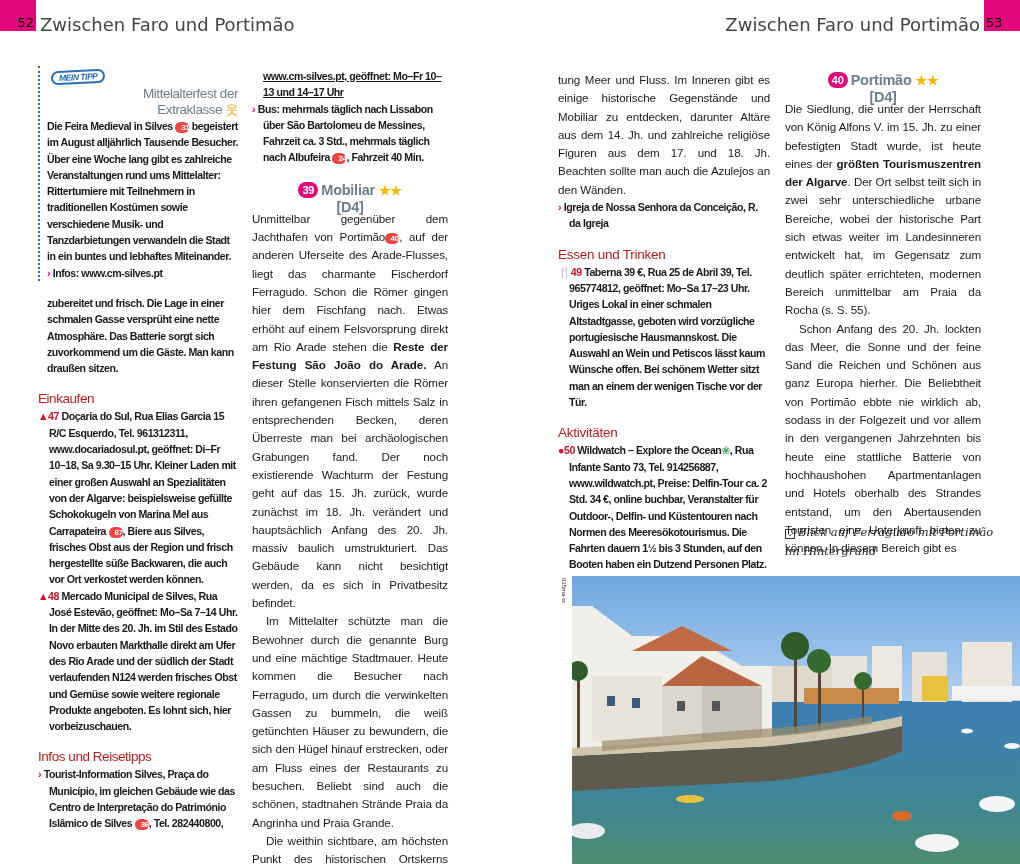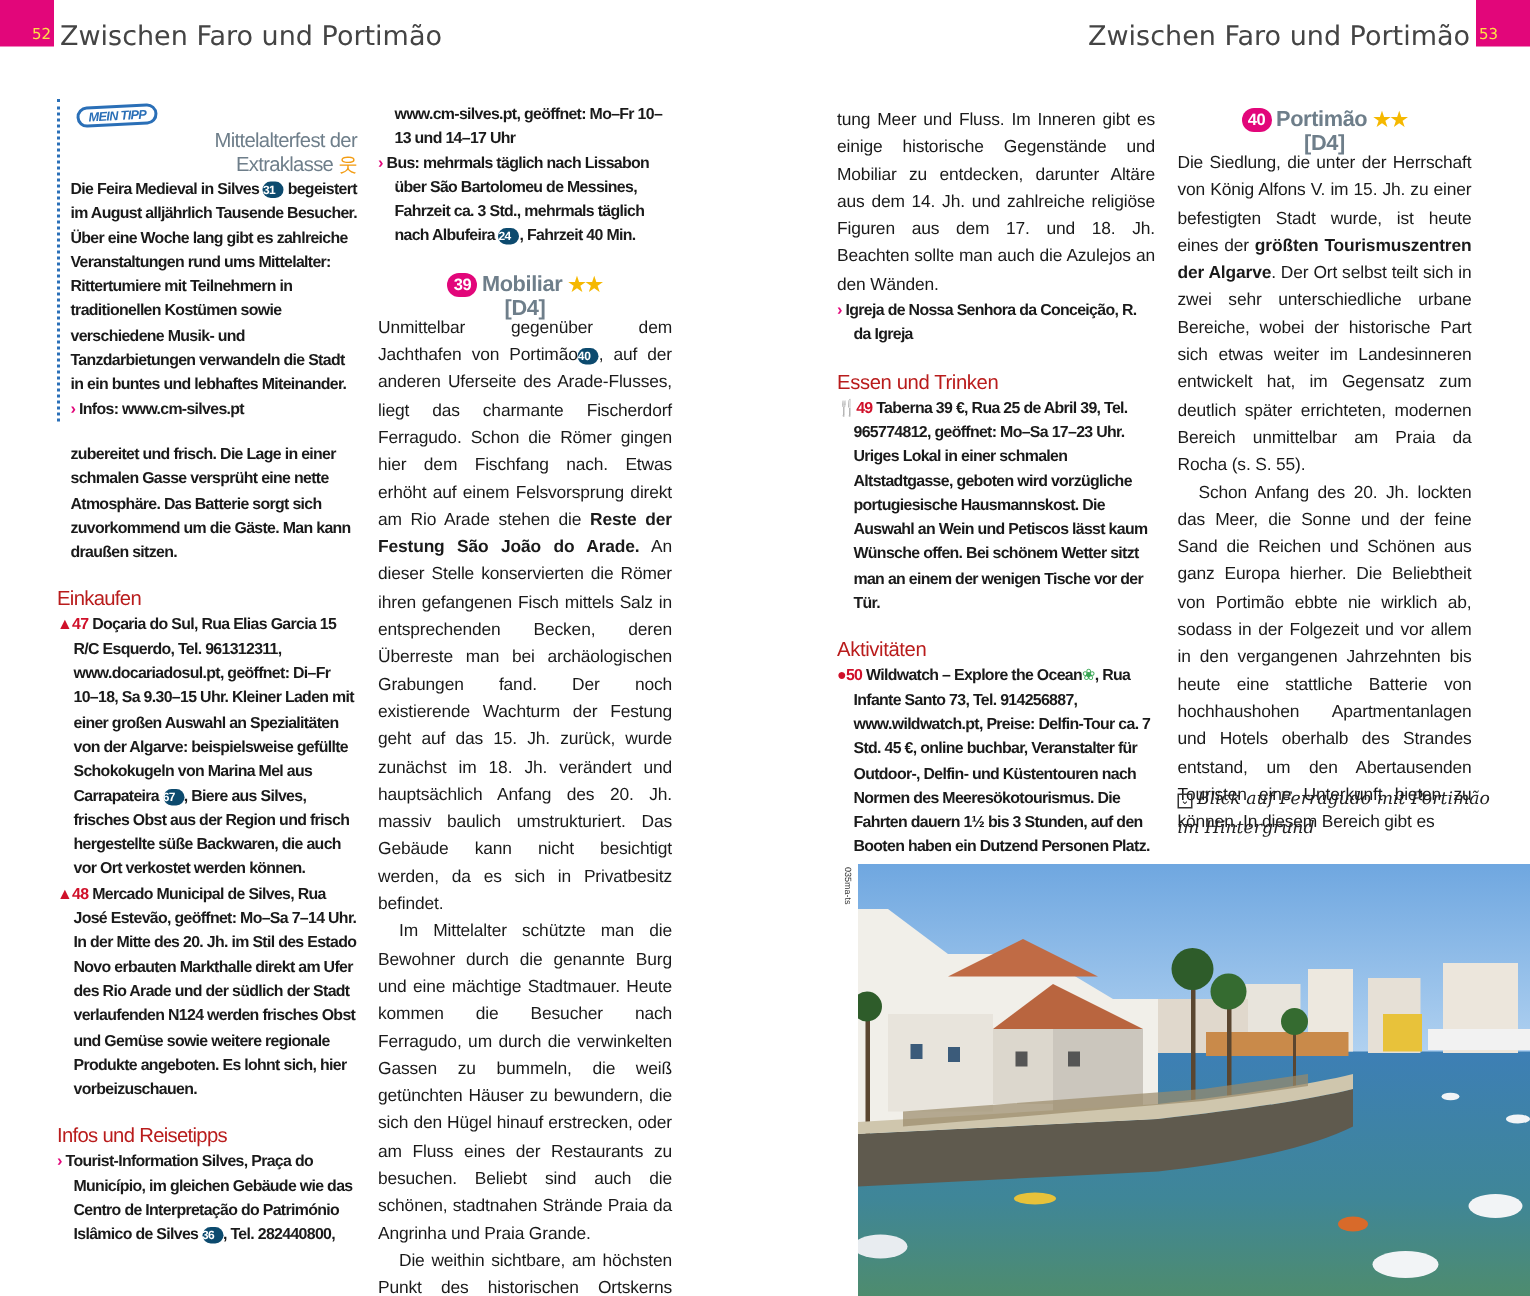--- a/index.html
+++ b/index.html
@@ -1,38 +1,38 @@
 <!DOCTYPE html>
 <html><head>
 <meta charset="utf-8">
 <style>
   * { box-sizing: border-box; margin: 0; padding: 0; }
   html, body { width: 1020px; height: 864px; background: #ffffff; overflow: hidden; }
   body { position: relative; font-family: "Liberation Sans", sans-serif; color: #1a1a1a; }
 
-  .page-num { position: absolute; top: 0; height: 31px; width: 36px; background: #e2067a; color: #fde047;
-    font-family: "DejaVu Sans", sans-serif; font-size: 10px; line-height: 1; display: flex; align-items: flex-end; padding-bottom: 2px; }
+  .page-num { position: absolute; top: 0; height: 31px; width: 36px; background: #e2067a; color: #000000;
+    font-family: "DejaVu Sans", sans-serif; font-size: 13px; line-height: 1; display: flex; align-items: flex-end; padding-bottom: 2px; }
   .page-num.left { left: 0; justify-content: flex-end; padding-right: 2px; }
   .page-num.right { right: 0; width: 36px; justify-content: flex-start; padding-left: 2px; }
   .running-head { position: absolute; top: 14px; font-family: "DejaVu Sans", sans-serif; font-size: 18px; color: #444; }
   .running-head.left { left: 40px; }
   .running-head.right { right: 40px; }
 
   .col { position: absolute; font-family: "Liberation Sans", sans-serif; font-size: 10.6px; line-height: 16.3px; letter-spacing: -0.25px; }
   .narrow { font-stretch: condensed; letter-spacing: -0.45px; }
   .serif-body { font-size: 11.6px; line-height: 18.3px; text-align: justify; letter-spacing: -0.1px; }
 
   .tipp-box { border-left: 2px dotted #2a6fb7; padding-left: 7px; }
   .tipp-badge { display: inline-block; border: 2px solid #2a6fb7; border-radius: 10px; color: #2a6fb7; font-size: 8.5px; font-style: italic; font-weight: bold; padding: 0 6px; height: 14px; line-height: 11px; transform: rotate(-3deg); margin: 4px 0 2px 4px; }
   .tipp-title { color: #6e7e8a; font-size: 13.5px; line-height: 16px; font-weight: normal; text-align: right; }
   .kid-icon { color: #f39c12; font-size: 13px; }
 
   .hang { padding-left: 11px; text-indent: -11px; }
   .chev { color: #e2067a; font-weight: bold; font-size: 11px; }
-  .circ { display: inline-block; width: 14px; height: 11px; border-radius: 6px; background: #0c4a6e; color: #fff; font-size: 8px; line-height: 11px; text-align: left; font-weight: bold; vertical-align: 0px; text-indent: 0; }
+  .circ { display: inline-block; width: 14px; height: 11px; border-radius: 6px; background: #ef4444; color: #fff; font-size: 8px; line-height: 11px; text-align: right; font-weight: bold; vertical-align: 0px; text-indent: 0; }
   .red { color: #d0102a; font-weight: bold; }
   .sect { color: #b91c1c; font-size: 13.5px; line-height: 18px; margin-top: 14px; }
   b { font-weight: bold; }
 
   .heading { display: flex; align-items: center; justify-content: space-between; color: #6e7e8a; font-weight: bold; font-size: 14.5px; height: 20px; flex-direction: column; }
   .heading .num { display: inline-block; width: 20px; height: 16px; border-radius: 8px; background: #e2067a; color: #fff; font-size: 11px; line-height: 16px; text-align: center; margin-right: 3px; vertical-align: 1px; }
   .heading .stars { color: #f5b800; margin-left: 4px; font-size: 13px; }
   .indent { text-indent: 14px; }
 
   .caption { position: absolute; left: 785px; top: 523px; width: 210px; font-family: "DejaVu Serif", serif; font-style: italic; font-size: 11.5px; line-height: 19px; color: #222; }
@@ -85,21 +85,21 @@
 
   <div class="sect">Infos und Reisetipps</div>
   <div class="hang">
     <span class="chev">›</span>
     <b>Tourist-Information Silves</b><b>, Praça do Município, im gleichen Gebäude wie das Centro de Interpretação do Património Islâmico de Silves</b>
     <span class="circ">36</span><b>, Tel. 282440800,</b>
   </div>
 </div>
 
 <div class="col" style="left:252px; top:68px; width:196px;">
-  <div class="narrow" style="padding-left:11px;">
+  <div class="narrow" style="padding-left:11px;text-decoration:underline;">
     <b>www.cm-silves.pt, geöffnet: Mo–Fr 10–13 und 14–17 Uhr</b>
   </div>
   <div class="narrow hang">
     <span class="chev">›</span>
     <b>Bus:</b><b> mehrmals täglich nach Lissabon über São Bartolomeu de Messines, Fahrzeit ca. 3 Std., mehrmals täglich nach Albufeira</b>
     <span class="circ">24</span><b>, Fahrzeit 40 Min.</b>
   </div>
 
   <div class="heading" style="margin-top:16px;">
     <span>
@@ -124,21 +124,21 @@
 
   <div class="sect">Essen und Trinken</div>
   <div class="narrow hang">
     <span class="red">🍴</span><span class="red">49</span>
     <b>Taberna 39 €</b><b>, Rua 25 de Abril 39, Tel. 965774812, geöffnet: Mo–Sa 17–23 Uhr. Uriges Lokal in einer schmalen Altstadtgasse, geboten wird vorzügliche portugiesische Hausmannskost. Die Auswahl an Wein und Petiscos lässt kaum Wünsche offen. Bei schönem Wetter sitzt man an einem der wenigen Tische vor der Tür.</b>
   </div>
 
   <div class="sect">Aktivitäten</div>
   <div class="narrow hang">
     <span class="red">●</span><span class="red">50</span>
-    <b>Wildwatch – Explore the Ocean</b><span style="color:#3aa655;">❀</span><b>, Rua Infante Santo 73, Tel. 914256887, www.wildwatch.pt, Preise: Delfin-Tour ca. 7 Std. 45 €, online buchbar, Veranstalter für Outdoor-, Delfin- und Küstentouren nach Normen des Meeresökotourismus. Die Fahrten dauern 1½ bis 3 Stunden, auf den Booten haben ein Dutzend Personen Platz.</b>
+    <b>Wildwatch – Explore the Ocean</b><span style="color:#3aa655;">❀</span><b>, Rua Infante Santo 73, Tel. 914256887, www.wildwatch.pt, Preise: Delfin-Tour ca. 2 Std. 34 €, online buchbar, Veranstalter für Outdoor-, Delfin- und Küstentouren nach Normen des Meeresökotourismus. Die Fahrten dauern 1½ bis 3 Stunden, auf den Booten haben ein Dutzend Personen Platz.</b>
   </div>
 </div>
 
 <div class="col" style="left:785px; top:72px; width:196px;">
   <div class="heading">
     <span>
       <span class="num">40</span><span>Portimão</span><span class="stars">★★</span>
     </span>
     <span>[D4]</span>
   </div>

